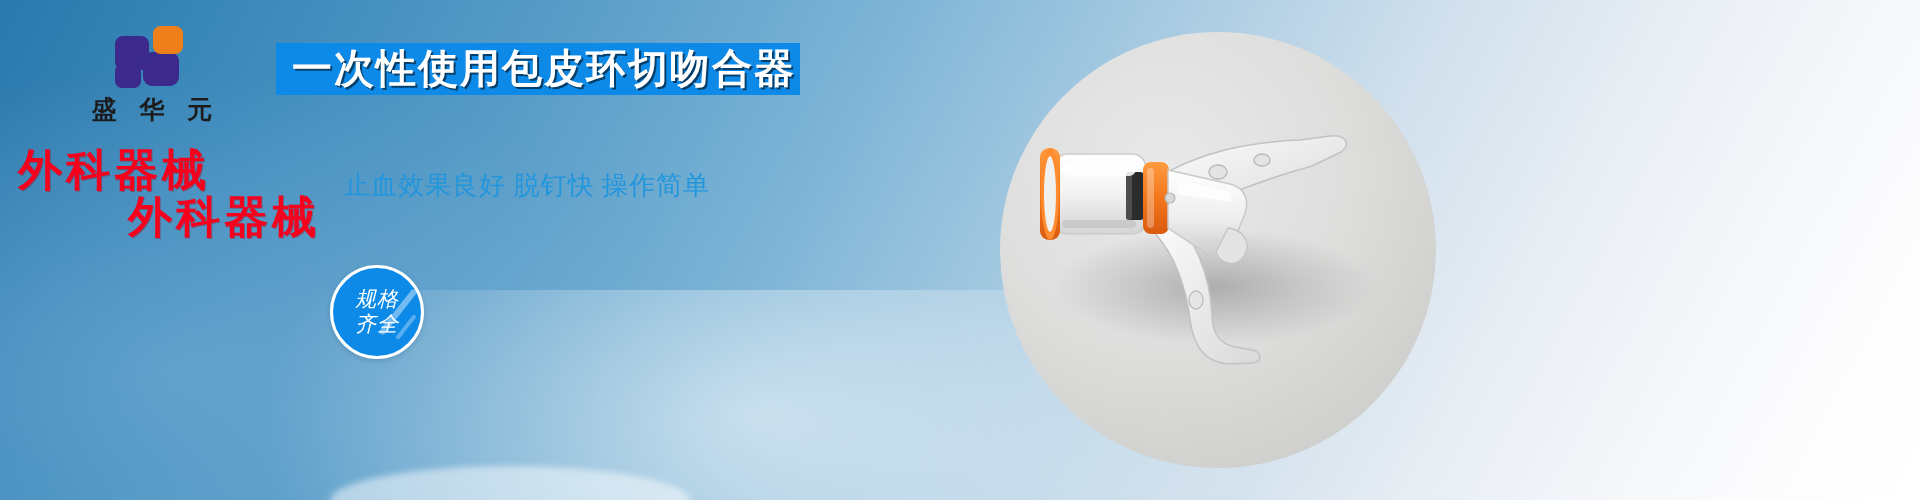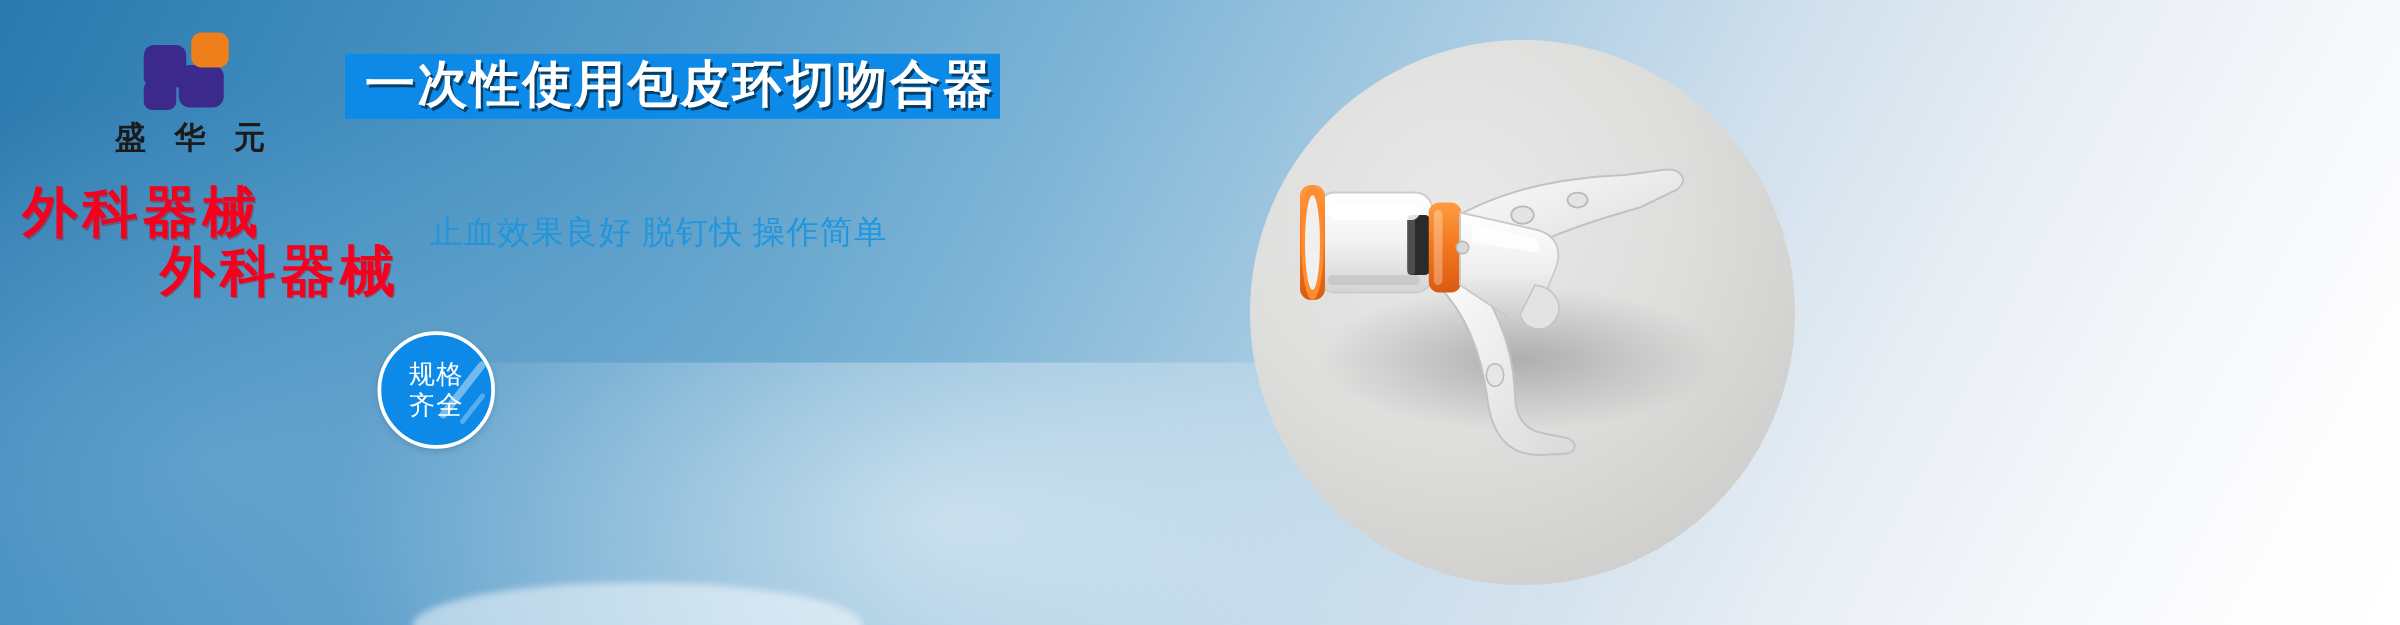--- a/index.html
+++ b/index.html
@@ -102,23 +102,24 @@
     font-size: 26px;
     font-weight: 400;
     letter-spacing: 1px;
     white-space: nowrap;
     font-family: Liberation Serif, serif;
     text-align: center;
   }
 
   
   #badges {
-    position: absolute; left: 302px; top: 265px;
+    position: absolute; left: 330px; top: 265px;
     display: flex;
     gap: 22px;
+    font-style: italic;
   }
   .badge {
     position: relative;
     width: 94px; height: 94px;
     border-radius: 50%;
     background: #0d8ae8;
     border: 3px solid #ffffff;
     box-shadow: 0 2px 5px rgba(20,70,110,0.22);
     display: flex; flex-direction: column;
     align-items: center; justify-content: center;

